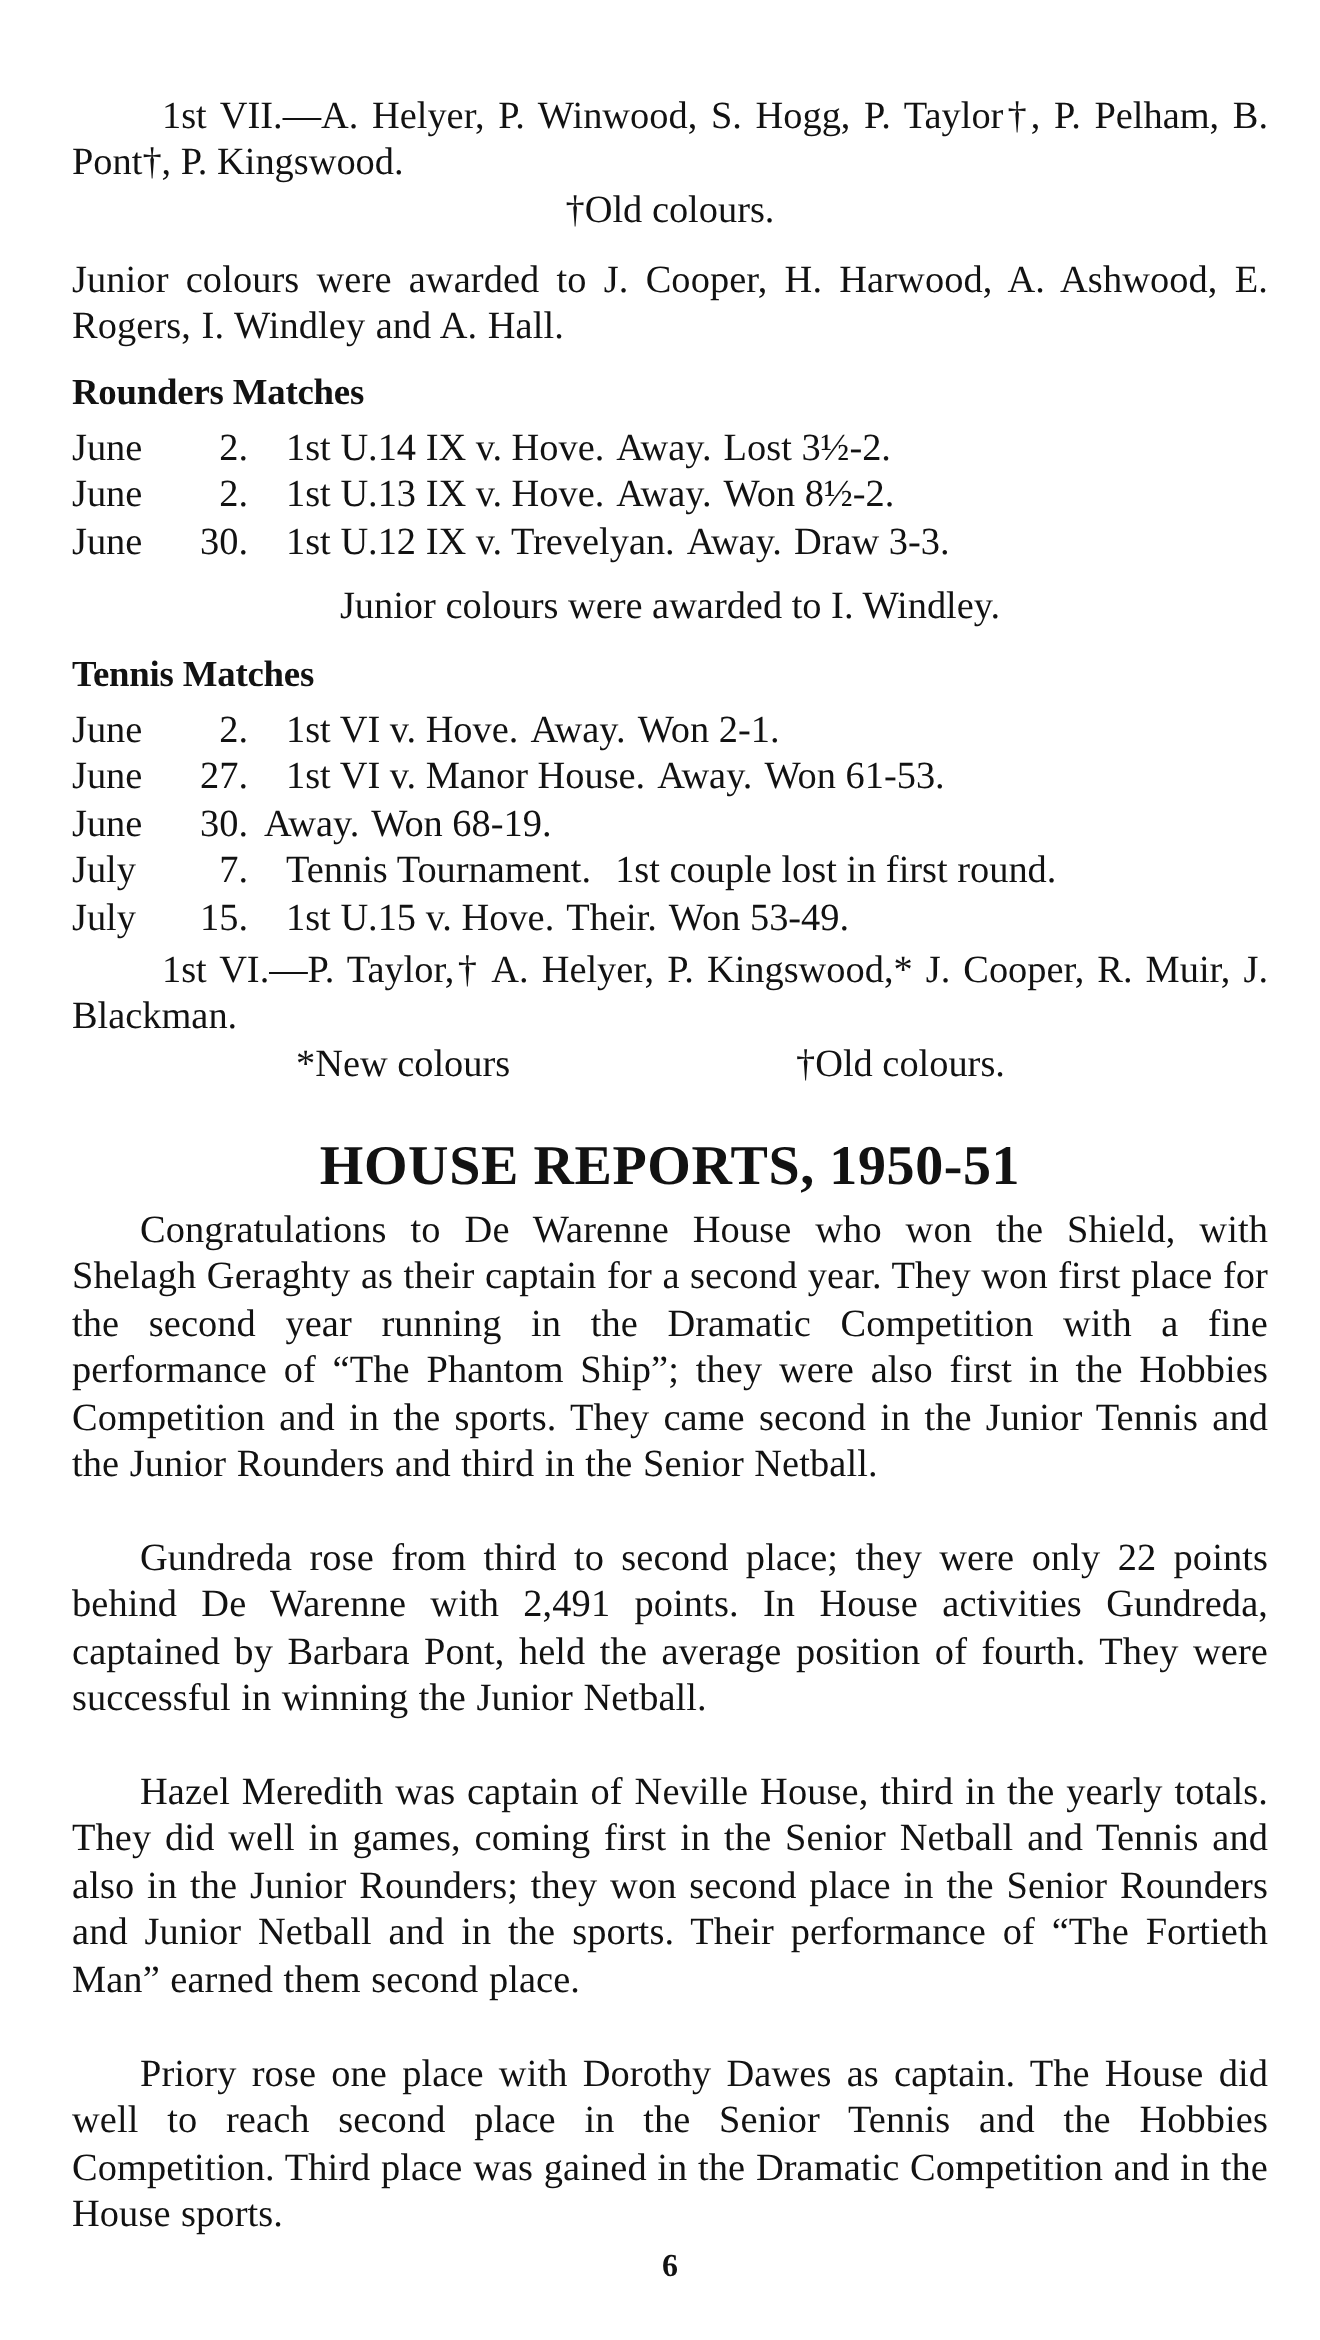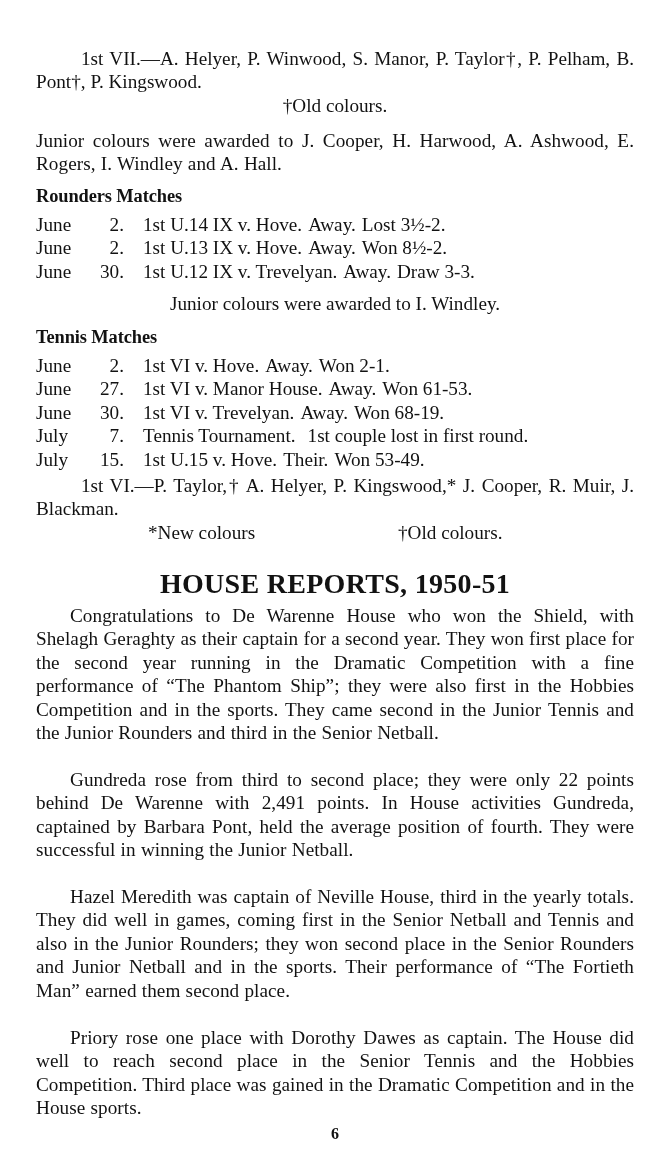--- a/index.html
+++ b/index.html
@@ -133,21 +133,21 @@
   #para-gundreda    { position: absolute; top: 768px; left: 0; width: 598px; }
   #para-neville     { position: absolute; top: 885px; left: 0; width: 598px; }
   #para-priory      { position: absolute; top: 1026px; left: 0; width: 598px; }
   #page-num         { top: 1125px; }
 </style>
 </head>
 <body>
 
 <div class="page">
 
-  <p class="roster" id="roster-seven">1st VII.—A. Helyer, P. Winwood, S. Manor, P. Taylor†, P. Pelham, B. Pont†, P. Kingswood.</p>
+  <p class="roster" id="roster-seven">1st VII.—A. Helyer, P. Winwood, S. Hogg, P. Taylor†, P. Pelham, B. Pont†, P. Kingswood.</p>
 
   <p class="center" id="note-old-1">†Old colours.</p>
 
   <p class="para last-flush" id="junior-colours-1">Junior colours were awarded to J. Cooper, H. Harwood, A. Ashwood, E. Rogers, I. Windley and A. Hall.</p>
 
   <h2 class="section-heading" id="heading-rounders">Rounders Matches</h2>
 
   <ul class="fixtures" id="rounders-fixtures">
     <li class="fixture-row">
       <span class="fx-month">June</span>
@@ -197,21 +197,20 @@
       <span class="fx-day">27.</span>
       <span class="fx-rest">1st VI v. Manor House.</span>
       <span class="fx-gap"></span>
       <span>Away.</span>
       <span class="fx-gap"></span>
       <span>Won 61-53.</span>
     </li>
     <li class="fixture-row">
       <span class="fx-month">June</span>
       <span class="fx-day">30.</span>
-      <span class="fx-rest">1st VI v. Trevelyan.</span>
       <span class="fx-gap"></span>
       <span>Away.</span>
       <span class="fx-gap"></span>
       <span>Won 68-19.</span>
     </li>
     <li class="fixture-row">
       <span class="fx-month">July</span>
       <span class="fx-day">7.</span>
       <span class="fx-rest">Tennis Tournament.</span>
       <span class="fx-gap"></span>

